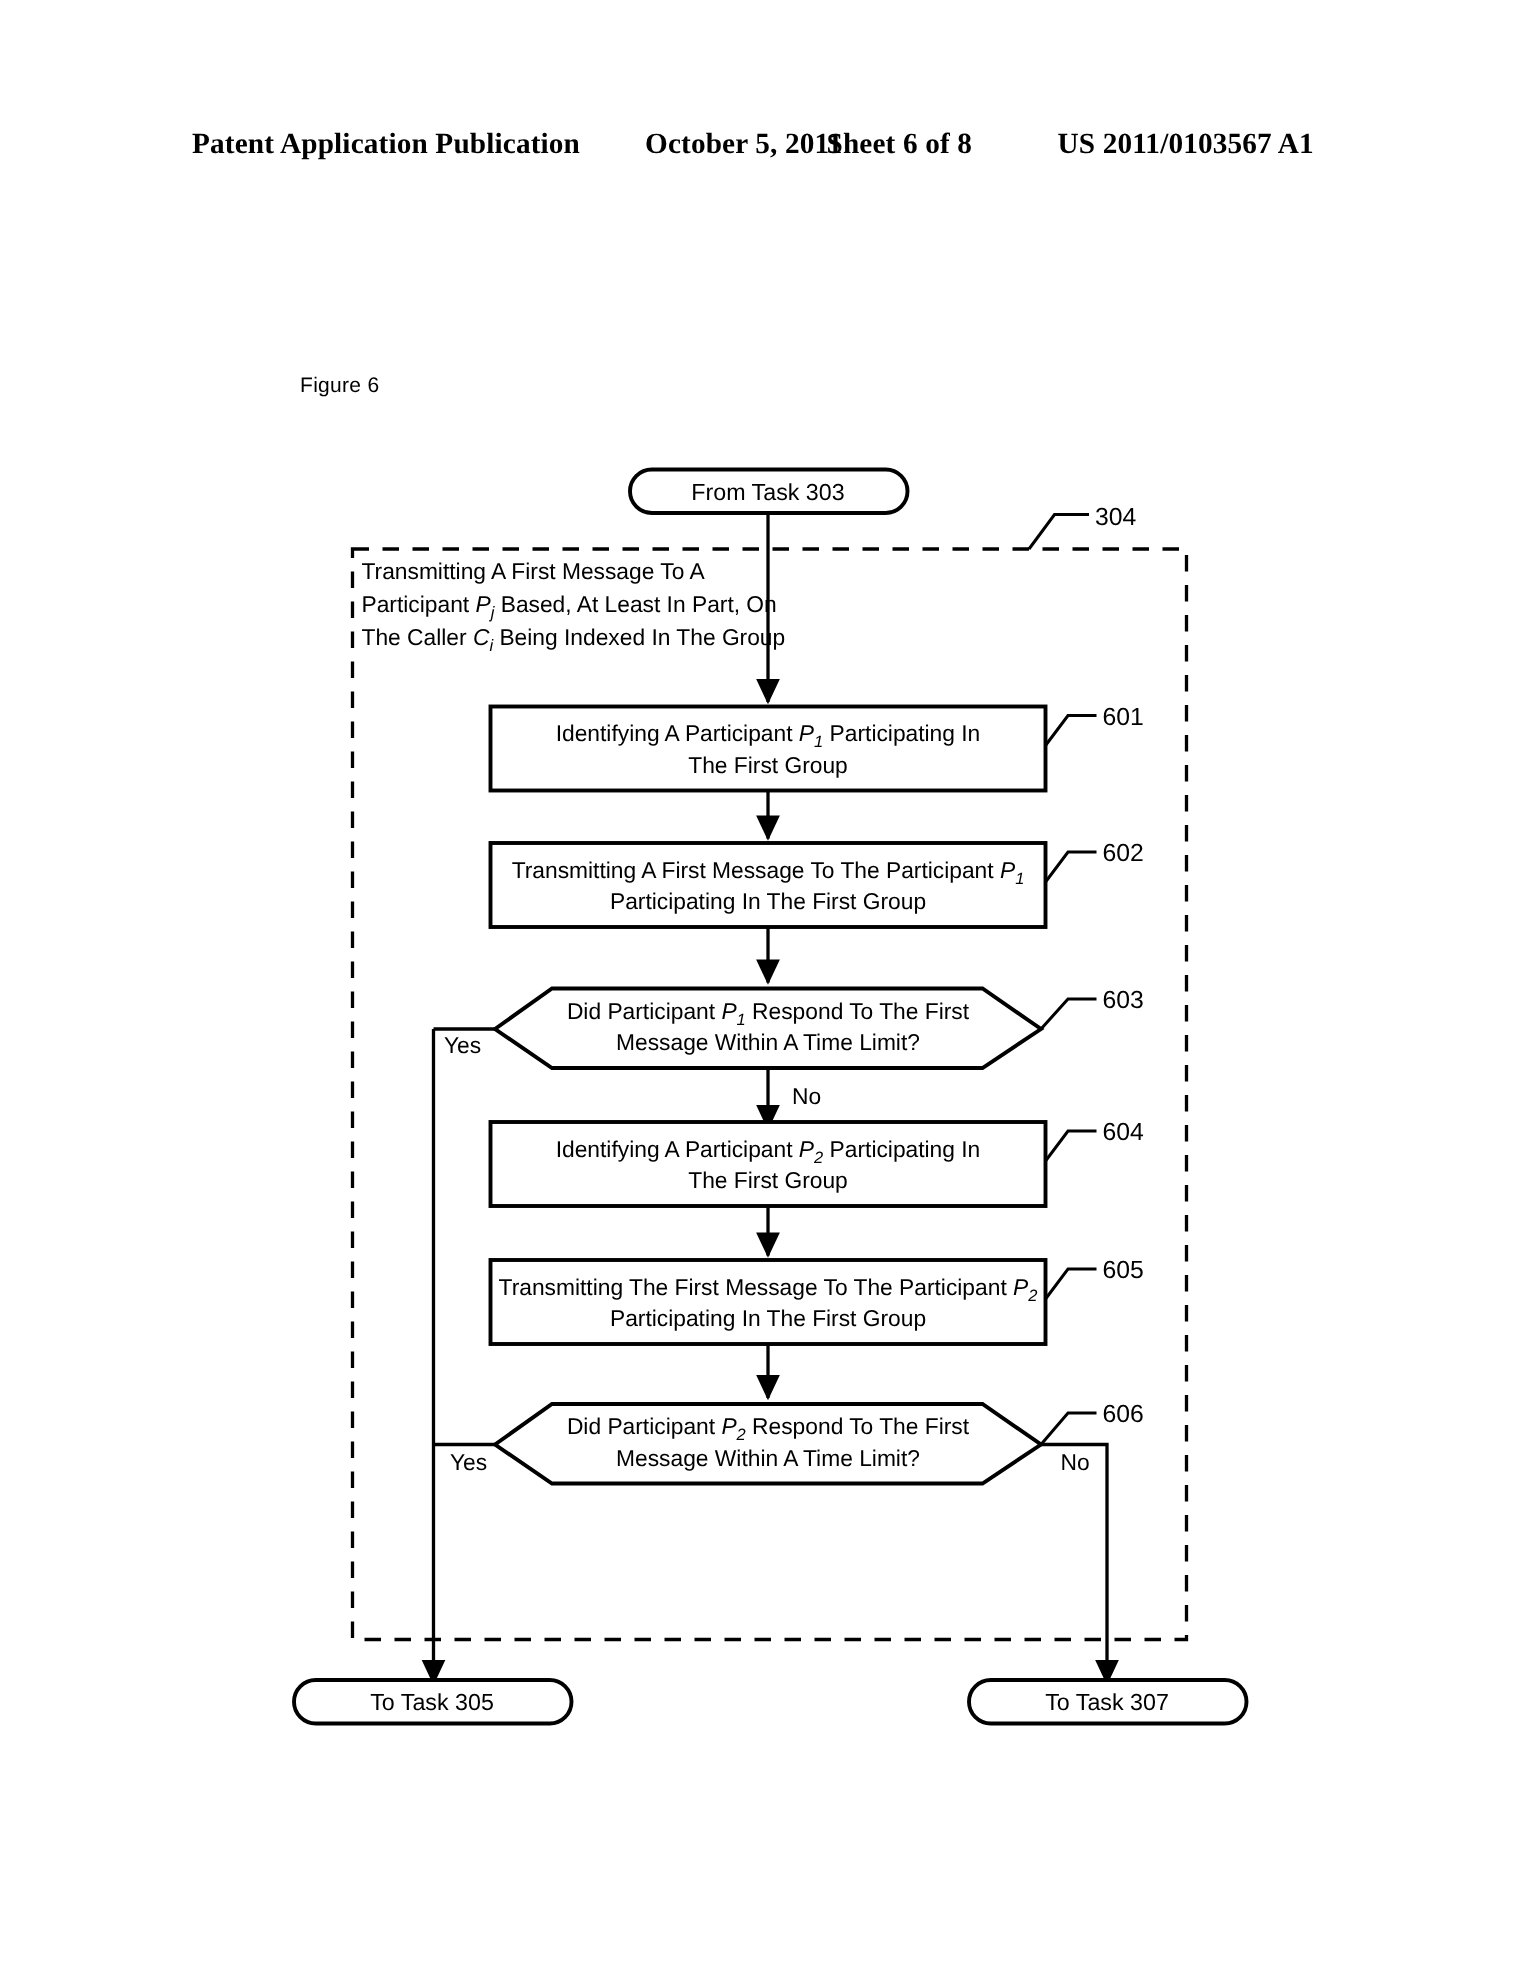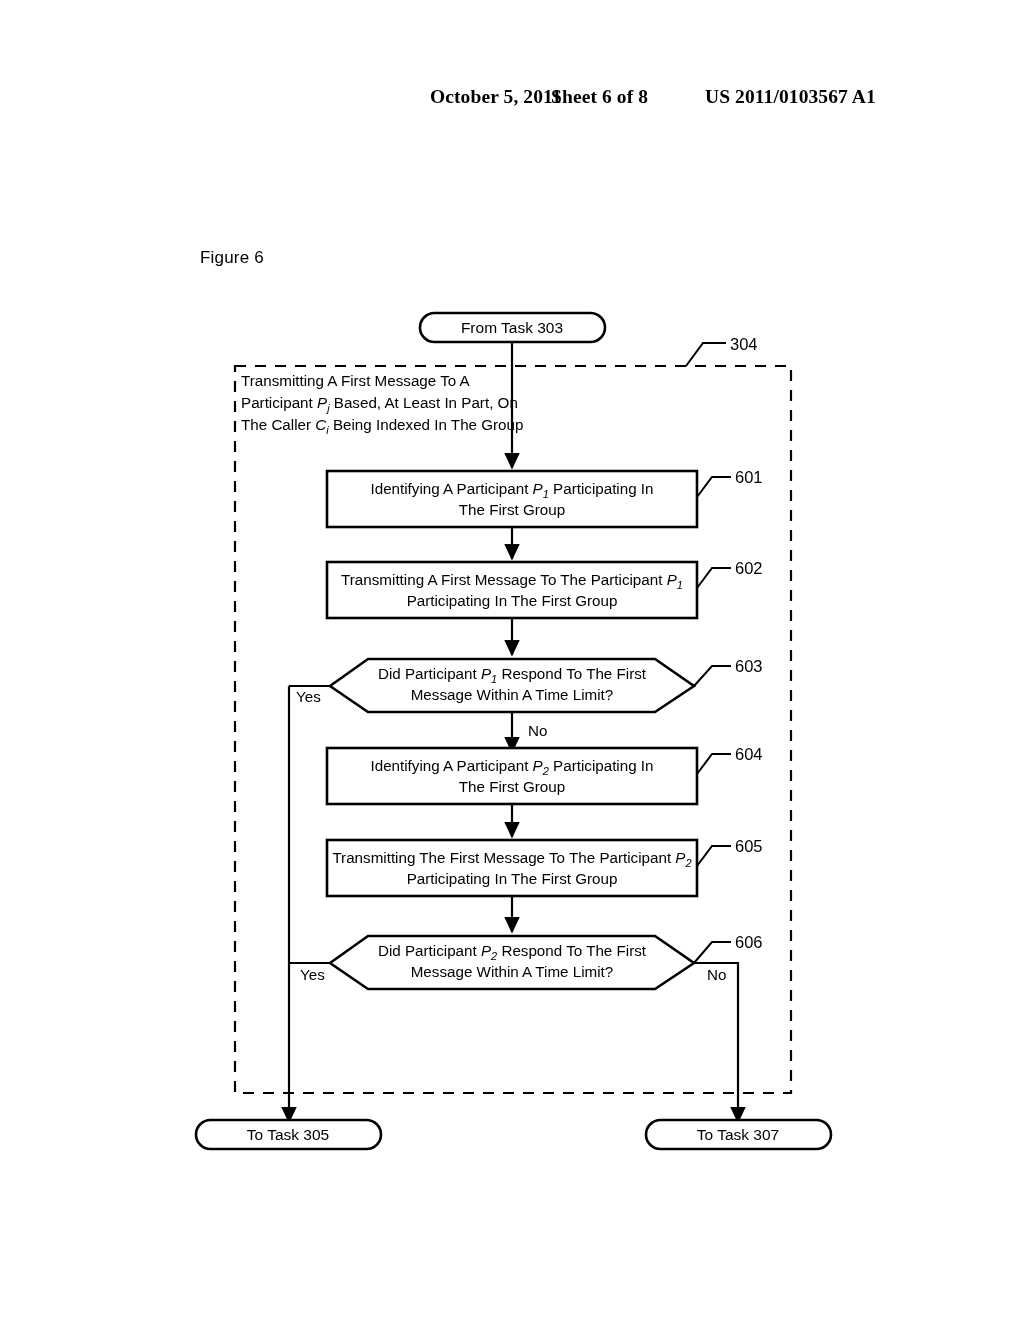--- a/index.html
+++ b/index.html
@@ -37,21 +37,21 @@
   .hdr-pub   { left: 128px; }
   .hdr-date  { left: 430px; }
   .hdr-sheet { left: 551px; }
   .hdr-num   { left: 705px; text-align: center; }
 
   
   .fig-label {
     position: absolute;
     left: 200px;
     top: 248px;
-    font-size: 17px;
+    font-size: 14px;
     letter-spacing: 0.2px;
   }
 
   
   #figure {
     position: absolute;
     left: 0;
     top: 0;
     width: 1024px;
     height: 1320px;
@@ -107,20 +107,21 @@
   }
   .ital { font-style: italic; }
   .sub  { font-size: 11px; font-style: italic; }
 </style>
 </head>
 <body>
 
 <div id="sheet">
 
   <div class="pub-header">
+    <span class="hdr-pub">Patent Application Publication</span>
     <span class="hdr-date">October 5, 2011</span>
     <span class="hdr-sheet">Sheet 6 of 8</span>
     <span class="hdr-num">US 2011/0103567 A1</span>
   </div>
 
   <div class="fig-label">Figure 6</div>
 
   <svg id="figure" viewBox="0 0 1024 1320">
 
     <defs>

